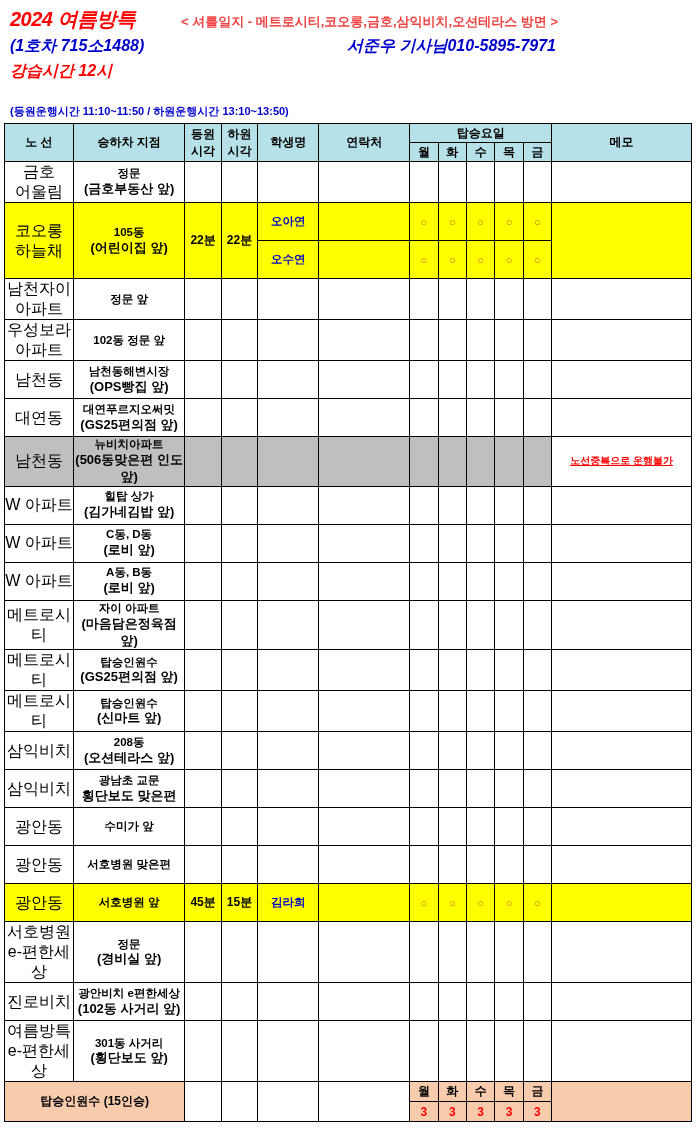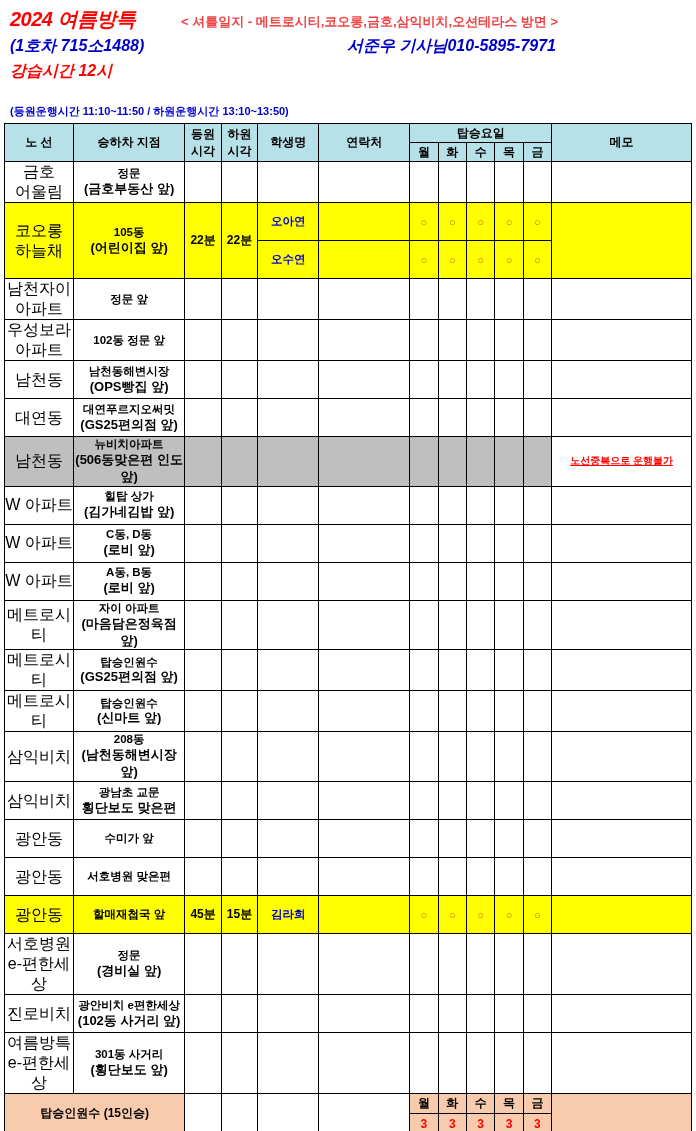--- a/index.html
+++ b/index.html
@@ -493,21 +493,21 @@
           <td class="mark "></td>
           <td class="mark "></td>
           <td rowspan="1" class="memo-warn "></td>
         </tr>
         <tr>
           <td rowspan="1" class="cell-stop ">
             <div>삼익비치</div>
           </td>
           <td rowspan="1" class="cell-place ">
             <div>208동</div>
-            <div class="sub">(남천동해변시장 앞)</div>
+            <div class="sub">(오션테라스 앞)</div>
           </td>
           <td rowspan="1" class="cell-time "></td>
           <td rowspan="1" class="cell-time "></td>
           <td class="cell-student "></td>
           <td class=""></td>
           <td class="mark "></td>
           <td class="mark "></td>
           <td class="mark "></td>
           <td class="mark "></td>
           <td class="mark "></td>
@@ -566,21 +566,21 @@
           <td class="mark "></td>
           <td class="mark "></td>
           <td class="mark "></td>
           <td rowspan="1" class="memo-warn "></td>
         </tr>
         <tr>
           <td rowspan="1" class="cell-stop hl">
             <div>광안동</div>
           </td>
           <td rowspan="1" class="cell-place hl">
-            <div>할매재첩국 앞</div>
+            <div>서호병원 앞</div>
           </td>
           <td rowspan="1" class="cell-time hl">45분</td>
           <td rowspan="1" class="cell-time hl">15분</td>
           <td class="cell-student hl">김라희</td>
           <td class="hl"></td>
           <td class="mark hl">○</td>
           <td class="mark hl">○</td>
           <td class="mark hl">○</td>
           <td class="mark hl">○</td>
           <td class="mark hl">○</td>

